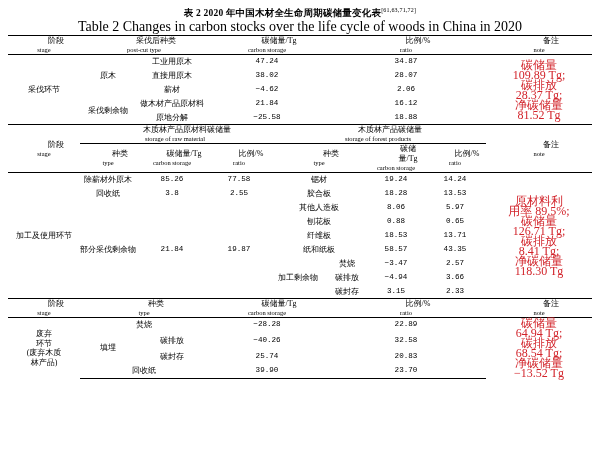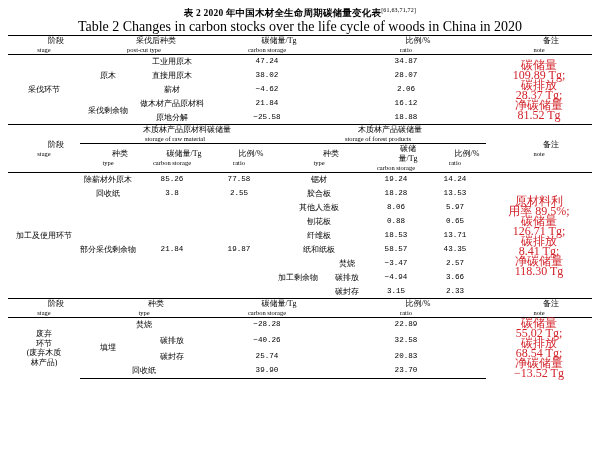--- a/index.html
+++ b/index.html
@@ -316,21 +316,21 @@
         <div>环节</div>
         <div>(废弃木质</div>
         <div>林产品)</div>
       </td>
       <td colspan="2" class="cell cn b-top">焚烧</td>
       <td colspan="2" class="cell num b-top">−28.28</td>
       <td colspan="3" class="cell num b-top">22.89</td>
       <td rowspan="4" class="cell b-top">
         <div class="note">
           <div>碳储量</div>
-          <div>55.02 Tg;</div>
+          <div>64.94 Tg;</div>
           <div>碳排放</div>
           <div>68.54 Tg;</div>
           <div>净碳储量</div>
           <div>−13.52 Tg</div>
         </div>
       </td>
     </tr>
     <tr class="rowh">
       <td rowspan="2" class="cell cn">填埋</td>
       <td class="cell cn">碳排放</td>

